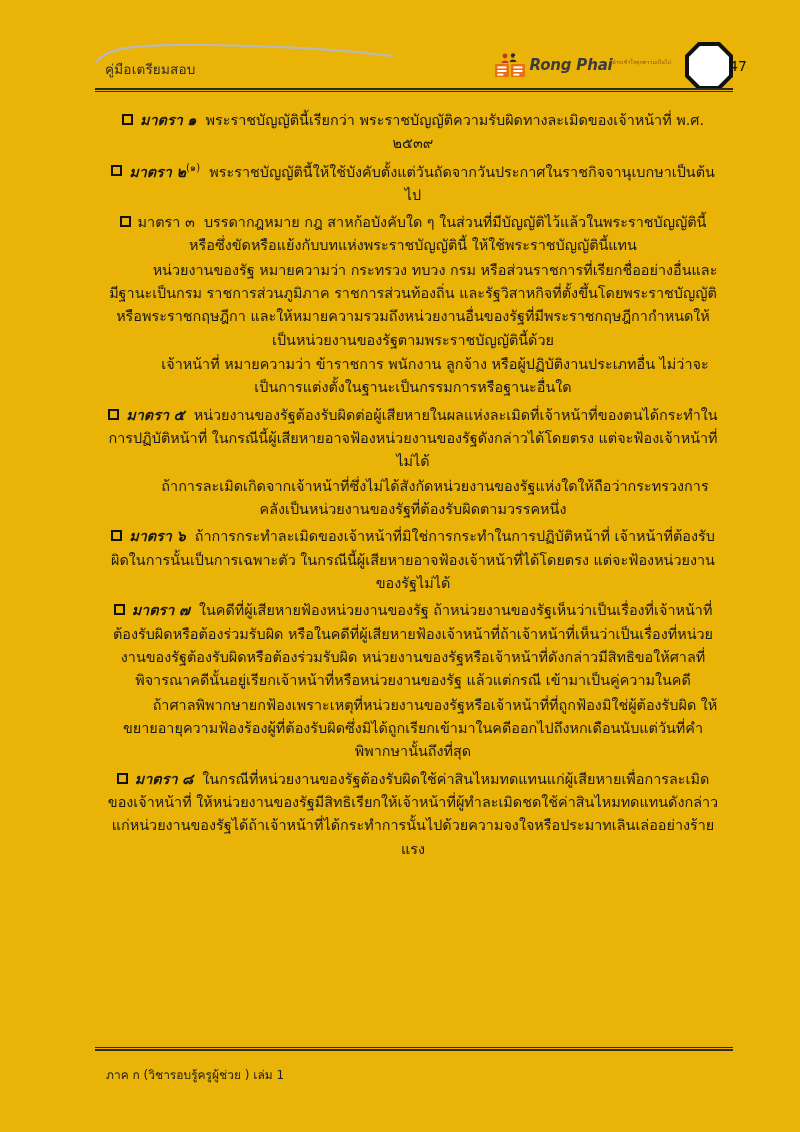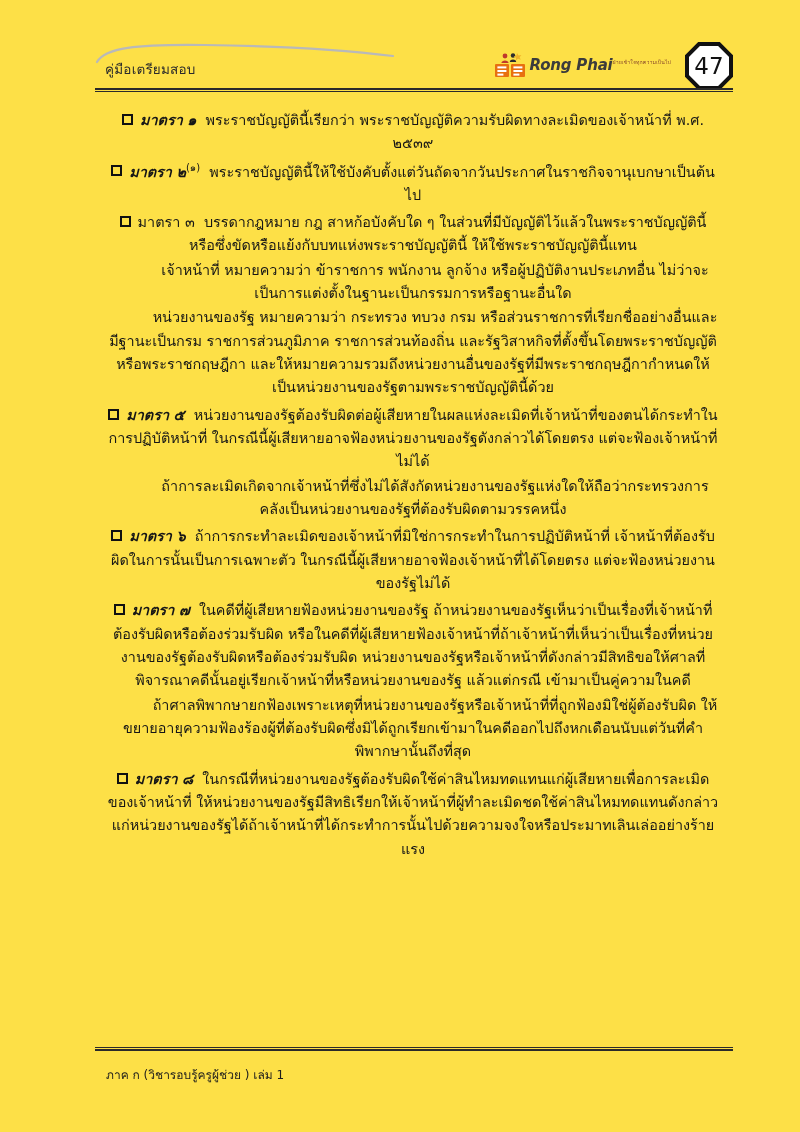--- a/index.html
+++ b/index.html
@@ -10,21 +10,21 @@
   }
   body {
     font-family: "DejaVu Sans", "Liberation Sans", sans-serif;
     color: #1a1a1a;
   }
   .page {
     position: relative;
     width: 800px;
     height: 1132px;
     margin: 0 auto;
-    background: #fde047;
+    background: #eab308;
     overflow: hidden;
     box-sizing: border-box;
   }
 
   
   .header {
     position: absolute;
     left: 95px;
     top: 40px;
     width: 638px;
@@ -97,24 +97,25 @@
   .page-badge svg { display: block; }
   .page-badge-num {
     position: absolute;
     left: 0;
     top: 0;
     width: 48px;
     height: 48px;
     display: flex;
     align-items: center;
     justify-content: center;
-    font-size: 23px;
+    font-size: 14px;
     font-weight: normal;
     color: #111;
     font-family: "DejaVu Sans", "Liberation Sans", sans-serif;
+    padding-left: 29px;
   }
 
   .header-rule {
     position: absolute;
     left: 95px;
     top: 88px;
     width: 638px;
     height: 4px;
   }
   .header-rule .thick {
@@ -263,22 +264,22 @@
 
   <div class="header-rule">
     <div class="thick"></div>
     <div class="thin"></div>
   </div>
 
   <div class="content" id="content">
       <div class="para section"><span class="checkbox"></span><span class="sec-label">มาตรา</span> <span class="sec-num">๑</span>&nbsp; <span class="sec-body">พระราชบัญญัตินี้เรียกว่า พระราชบัญญัติความรับผิดทางละเมิดของเจ้าหน้าที่ พ.ศ. ๒๕๓๙</span></div>
       <div class="para section"><span class="checkbox"></span><span class="sec-label">มาตรา</span> <span class="sec-num">๒</span><span class="footnote-ref">(๑)</span>&nbsp; <span class="sec-body">พระราชบัญญัตินี้ให้ใช้บังคับตั้งแต่วันถัดจากวันประกาศในราชกิจจานุเบกษาเป็นต้นไป</span></div>
       <div class="para section"><span class="checkbox"></span><span class="sec-label plain">มาตรา</span> <span class="sec-num plain">๓</span>&nbsp; <span class="sec-body">บรรดากฎหมาย กฎ สาหก้อบังคับใด ๆ ในส่วนที่มีบัญญัติไว้แล้วในพระราชบัญญัตินี้ หรือซึ่งขัดหรือแย้งกับบทแห่งพระราชบัญญัตินี้ ให้ใช้พระราชบัญญัตินี้แทน</span></div>
+      <div class="para indent"><span class="sec-body">หน่วยงานของรัฐ หมายความว่า  กระทรวง ทบวง กรม หรือส่วนราชการที่เรียกชื่ออย่างอื่นและมีฐานะเป็นกรม ราชการส่วนภูมิภาค ราชการส่วนท้องถิ่น และรัฐวิสาหกิจที่ตั้งขึ้นโดยพระราชบัญญัติหรือพระราชกฤษฎีกา และให้หมายความรวมถึงหน่วยงานอื่นของรัฐที่มีพระราชกฤษฎีกากำหนดให้เป็นหน่วยงานของรัฐตามพระราชบัญญัตินี้ด้วย</span></div>
       <div class="para indent"><span class="sec-body">เจ้าหน้าที่ หมายความว่า  ข้าราชการ พนักงาน ลูกจ้าง หรือผู้ปฏิบัติงานประเภทอื่น ไม่ว่าจะเป็นการแต่งตั้งในฐานะเป็นกรรมการหรือฐานะอื่นใด</span></div>
-      <div class="para indent"><span class="sec-body">หน่วยงานของรัฐ หมายความว่า  กระทรวง ทบวง กรม หรือส่วนราชการที่เรียกชื่ออย่างอื่นและมีฐานะเป็นกรม ราชการส่วนภูมิภาค ราชการส่วนท้องถิ่น และรัฐวิสาหกิจที่ตั้งขึ้นโดยพระราชบัญญัติหรือพระราชกฤษฎีกา และให้หมายความรวมถึงหน่วยงานอื่นของรัฐที่มีพระราชกฤษฎีกากำหนดให้เป็นหน่วยงานของรัฐตามพระราชบัญญัตินี้ด้วย</span></div>
       <div class="para section"><span class="checkbox"></span><span class="sec-label">มาตรา</span> <span class="sec-num">๕</span>&nbsp; <span class="sec-body">หน่วยงานของรัฐต้องรับผิดต่อผู้เสียหายในผลแห่งละเมิดที่เจ้าหน้าที่ของตนได้กระทำในการปฏิบัติหน้าที่ ในกรณีนี้ผู้เสียหายอาจฟ้องหน่วยงานของรัฐดังกล่าวได้โดยตรง แต่จะฟ้องเจ้าหน้าที่ไม่ได้</span></div>
       <div class="para indent"><span class="sec-body">ถ้าการละเมิดเกิดจากเจ้าหน้าที่ซึ่งไม่ได้สังกัดหน่วยงานของรัฐแห่งใดให้ถือว่ากระทรวงการคลังเป็นหน่วยงานของรัฐที่ต้องรับผิดตามวรรคหนึ่ง</span></div>
       <div class="para section"><span class="checkbox"></span><span class="sec-label">มาตรา</span> <span class="sec-num">๖</span>&nbsp; <span class="sec-body">ถ้าการกระทำละเมิดของเจ้าหน้าที่มิใช่การกระทำในการปฏิบัติหน้าที่ เจ้าหน้าที่ต้องรับผิดในการนั้นเป็นการเฉพาะตัว ในกรณีนี้ผู้เสียหายอาจฟ้องเจ้าหน้าที่ได้โดยตรง แต่จะฟ้องหน่วยงานของรัฐไม่ได้</span></div>
       <div class="para section"><span class="checkbox"></span><span class="sec-label">มาตรา</span> <span class="sec-num">๗</span>&nbsp; <span class="sec-body">ในคดีที่ผู้เสียหายฟ้องหน่วยงานของรัฐ ถ้าหน่วยงานของรัฐเห็นว่าเป็นเรื่องที่เจ้าหน้าที่ต้องรับผิดหรือต้องร่วมรับผิด หรือในคดีที่ผู้เสียหายฟ้องเจ้าหน้าที่ถ้าเจ้าหน้าที่เห็นว่าเป็นเรื่องที่หน่วยงานของรัฐต้องรับผิดหรือต้องร่วมรับผิด หน่วยงานของรัฐหรือเจ้าหน้าที่ดังกล่าวมีสิทธิขอให้ศาลที่พิจารณาคดีนั้นอยู่เรียกเจ้าหน้าที่หรือหน่วยงานของรัฐ แล้วแต่กรณี เข้ามาเป็นคู่ความในคดี</span></div>
       <div class="para indent"><span class="sec-body">ถ้าศาลพิพากษายกฟ้องเพราะเหตุที่หน่วยงานของรัฐหรือเจ้าหน้าที่ที่ถูกฟ้องมิใช่ผู้ต้องรับผิด ให้ขยายอายุความฟ้องร้องผู้ที่ต้องรับผิดซึ่งมิได้ถูกเรียกเข้ามาในคดีออกไปถึงหกเดือนนับแต่วันที่คำพิพากษานั้นถึงที่สุด</span></div>
       <div class="para section"><span class="checkbox"></span><span class="sec-label">มาตรา</span> <span class="sec-num">๘</span>&nbsp; <span class="sec-body">ในกรณีที่หน่วยงานของรัฐต้องรับผิดใช้ค่าสินไหมทดแทนแก่ผู้เสียหายเพื่อการละเมิดของเจ้าหน้าที่ ให้หน่วยงานของรัฐมีสิทธิเรียกให้เจ้าหน้าที่ผู้ทำละเมิดชดใช้ค่าสินไหมทดแทนดังกล่าวแก่หน่วยงานของรัฐได้ถ้าเจ้าหน้าที่ได้กระทำการนั้นไปด้วยความจงใจหรือประมาทเลินเล่ออย่างร้ายแรง</span></div>
     </div>
 
   <div class="footer-rule">
     <div class="thin"></div>

